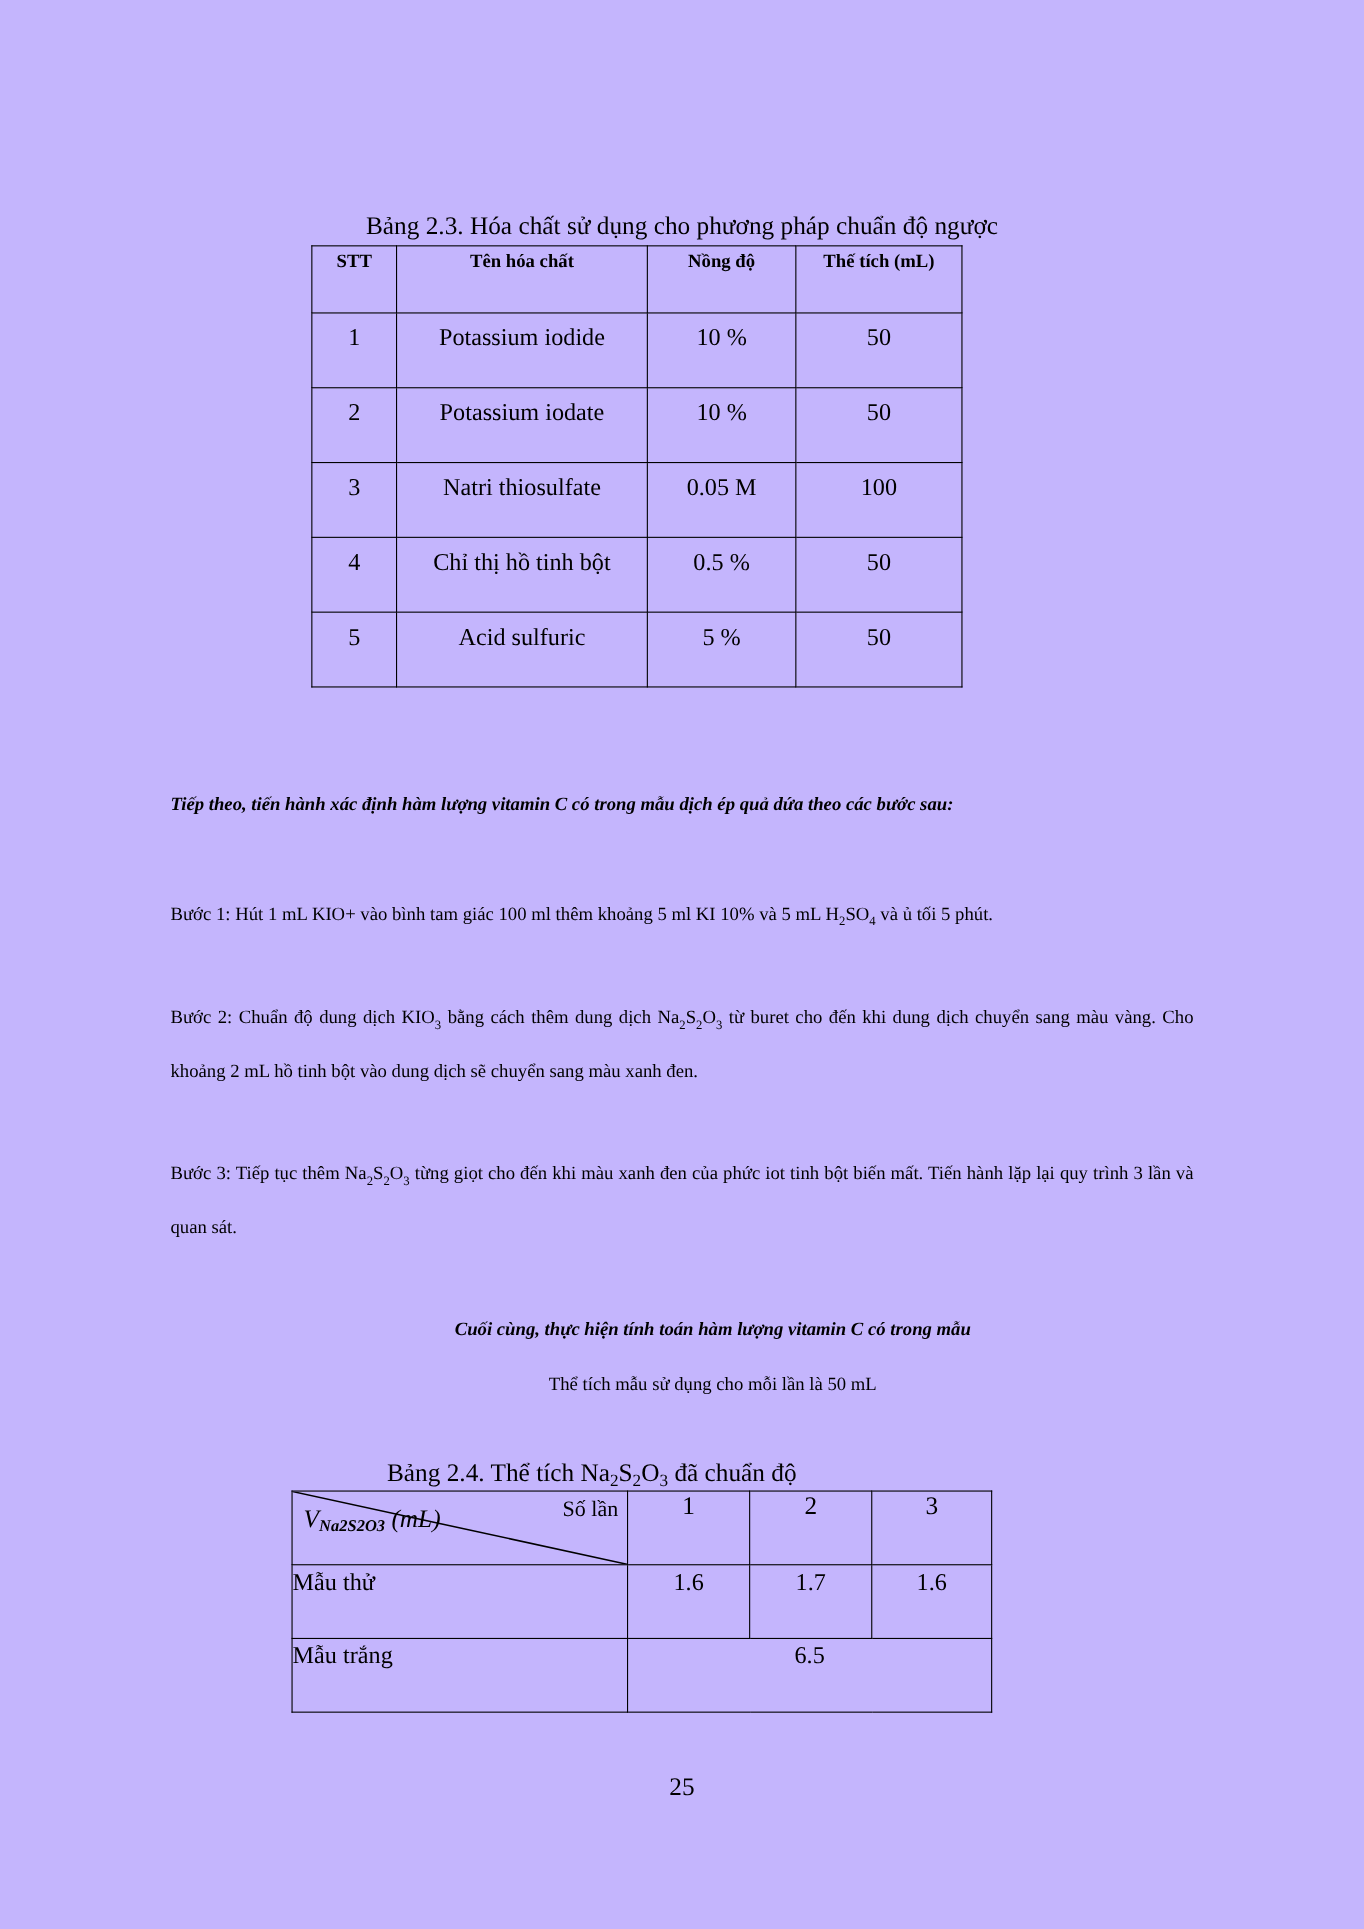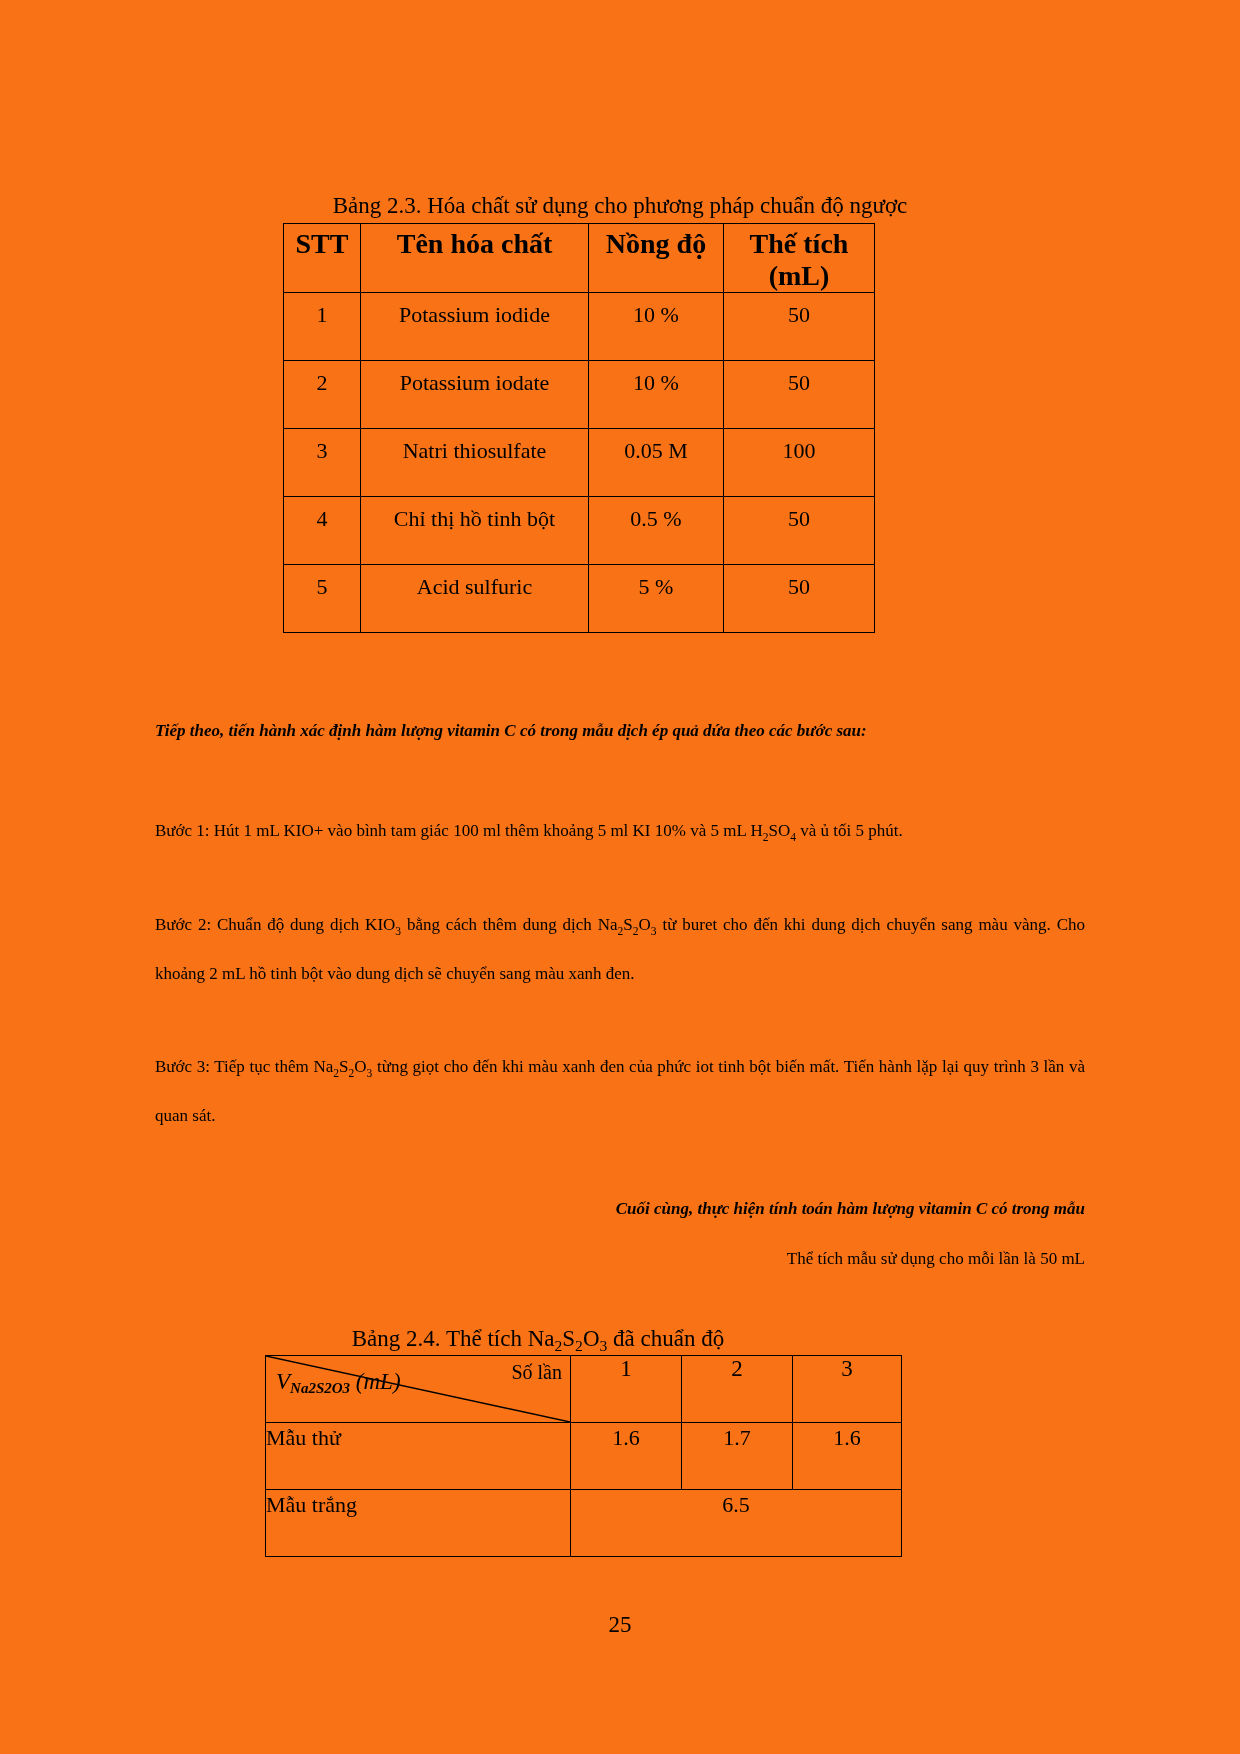--- a/index.html
+++ b/index.html
@@ -4,21 +4,21 @@
 <style>
   html, body {
     margin: 0;
     padding: 0;
     background: #ffffff;
   }
   .page {
     position: relative;
     width: 1240px;
     height: 1754px;
-    background: #f97316;
+    background: #c4b5fd;
     font-family: "Liberation Serif", "DejaVu Serif", serif;
     color: #000000;
     overflow: hidden;
   }
 
   
   .t23-caption {
     position: absolute;
     left: 0;
     top: 191px;
@@ -49,42 +49,42 @@
     font-size: 22px;
   }
   .t23-wrap col.c1 { width: 77px; }
   .t23-wrap col.c2 { width: 228px; }
   .t23-wrap col.c3 { width: 135px; }
   .t23-wrap col.c4 { width: 151px; }
 
   .t23-wrap thead td {
     height: 56px;
     font-weight: bold;
-    font-size: 28px;
+    font-size: 17px;
     padding-top: 4px;
   }
   .t23-wrap tbody td {
     height: 58px;
     padding-top: 9px;
   }
 
   
   .para {
     position: absolute;
     left: 155px;
     width: 930px;
     font-size: 17px;
     line-height: 47px;
     text-align: justify;
   }
   .para.bi {
     font-weight: bold;
     font-style: italic;
   }
-  .para.nowrapline { text-align: right; }
+  .para.nowrapline { text-align: center; margin-left: 28px; }
   sub { font-size: 0.68em; vertical-align: baseline; position: relative; top: 5px; }
 
   .p-intro   { top: 707px; }
   .p-step1   { top: 807px; }
   .p-step2   { top: 901px; }
   .p-step3   { top: 1043px; }
   .p-final   { top: 1185px; }
   .p-volume  { top: 1235px; }
 
   

